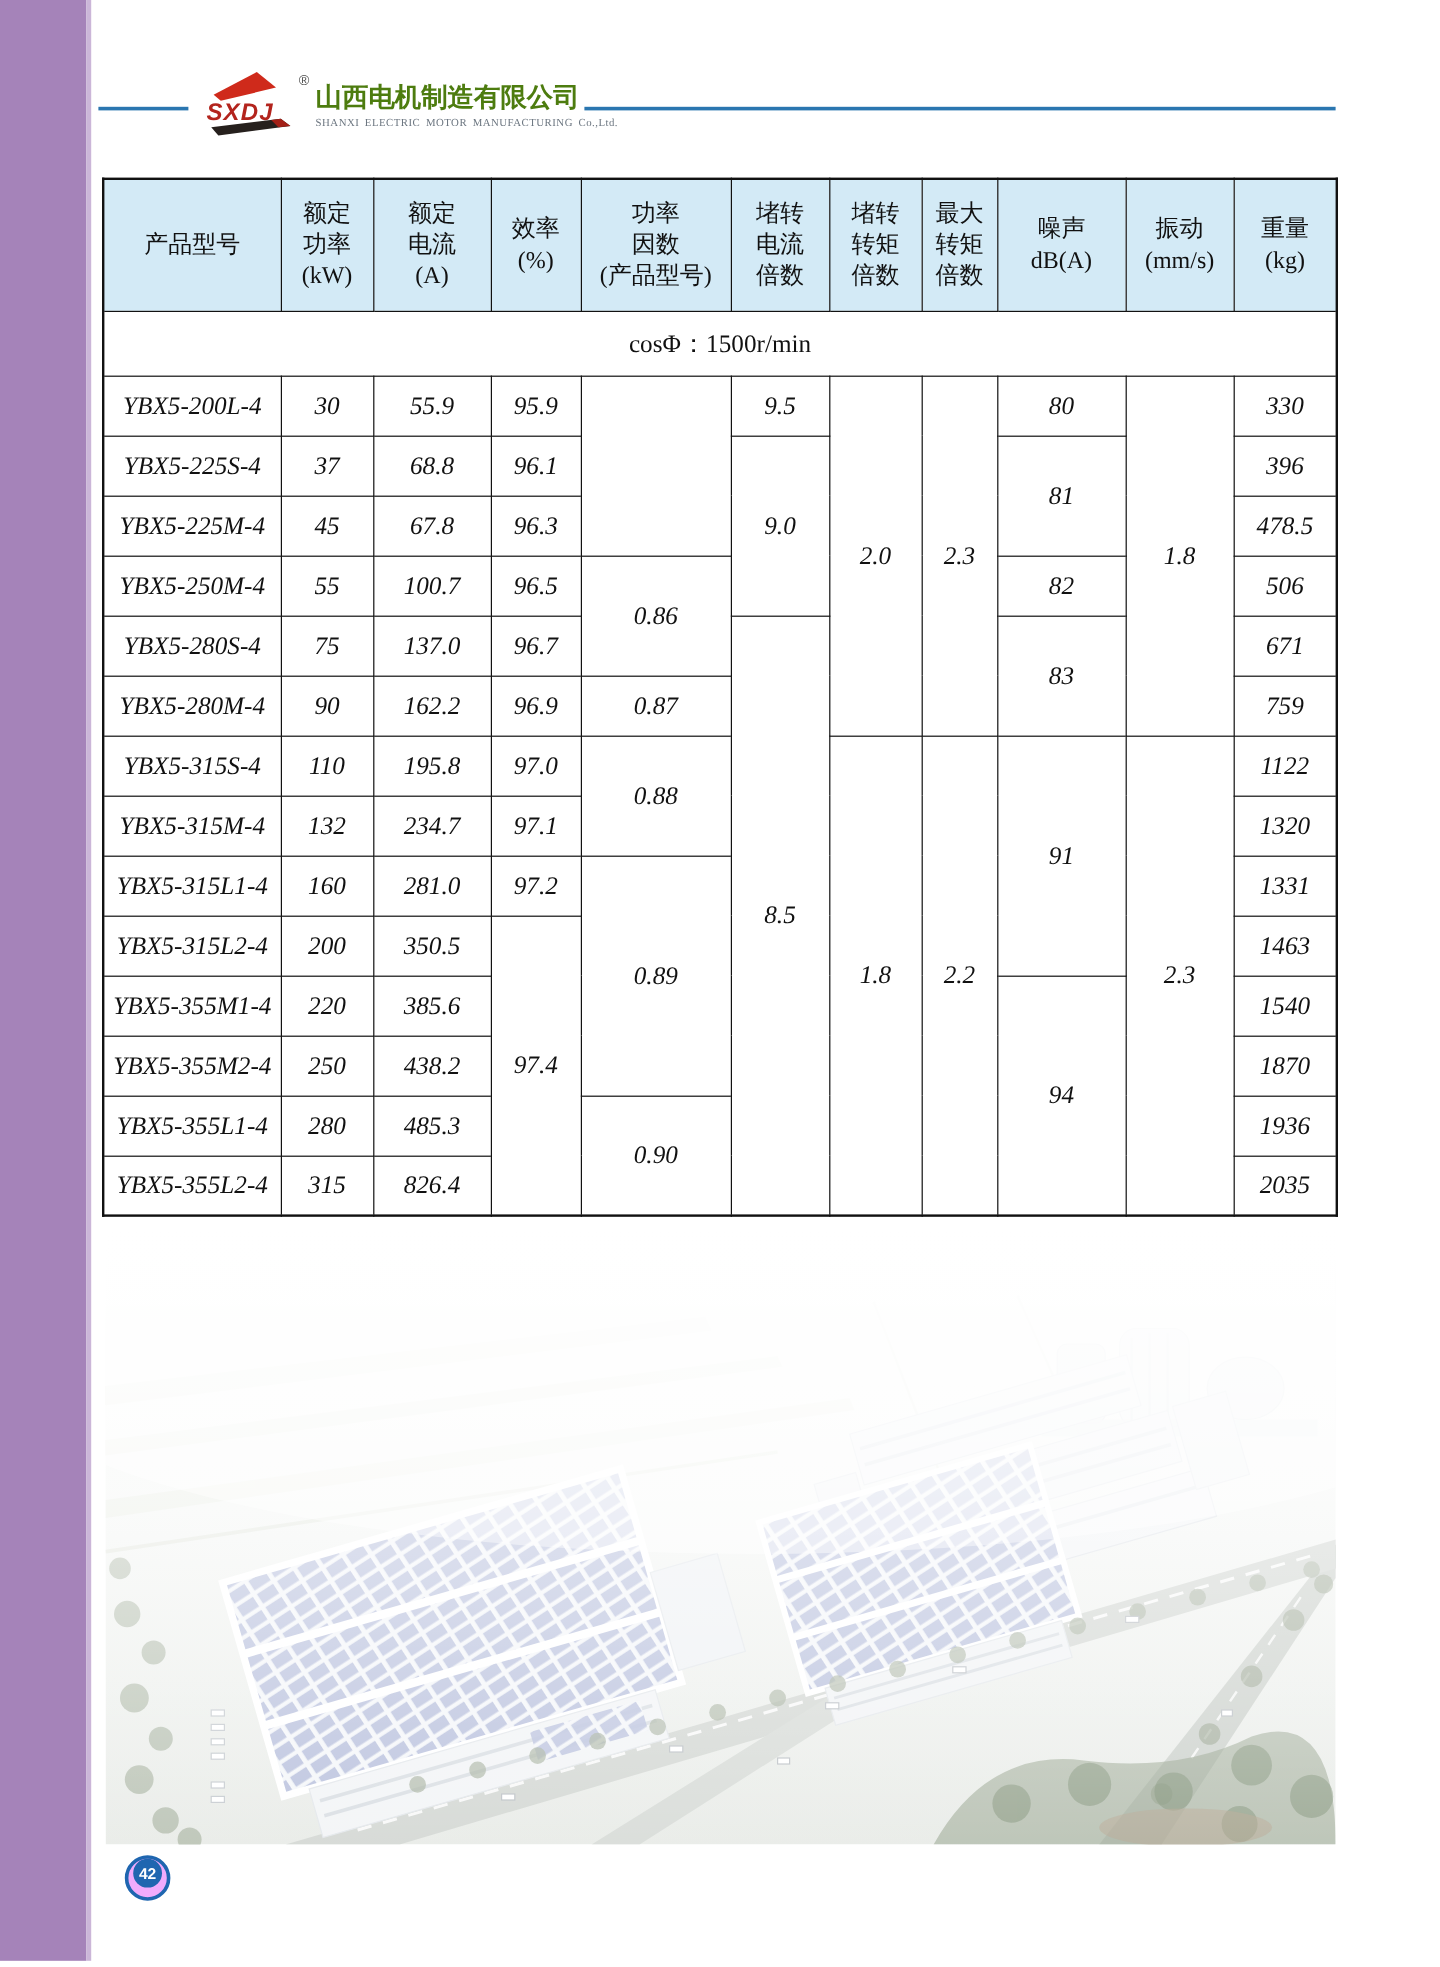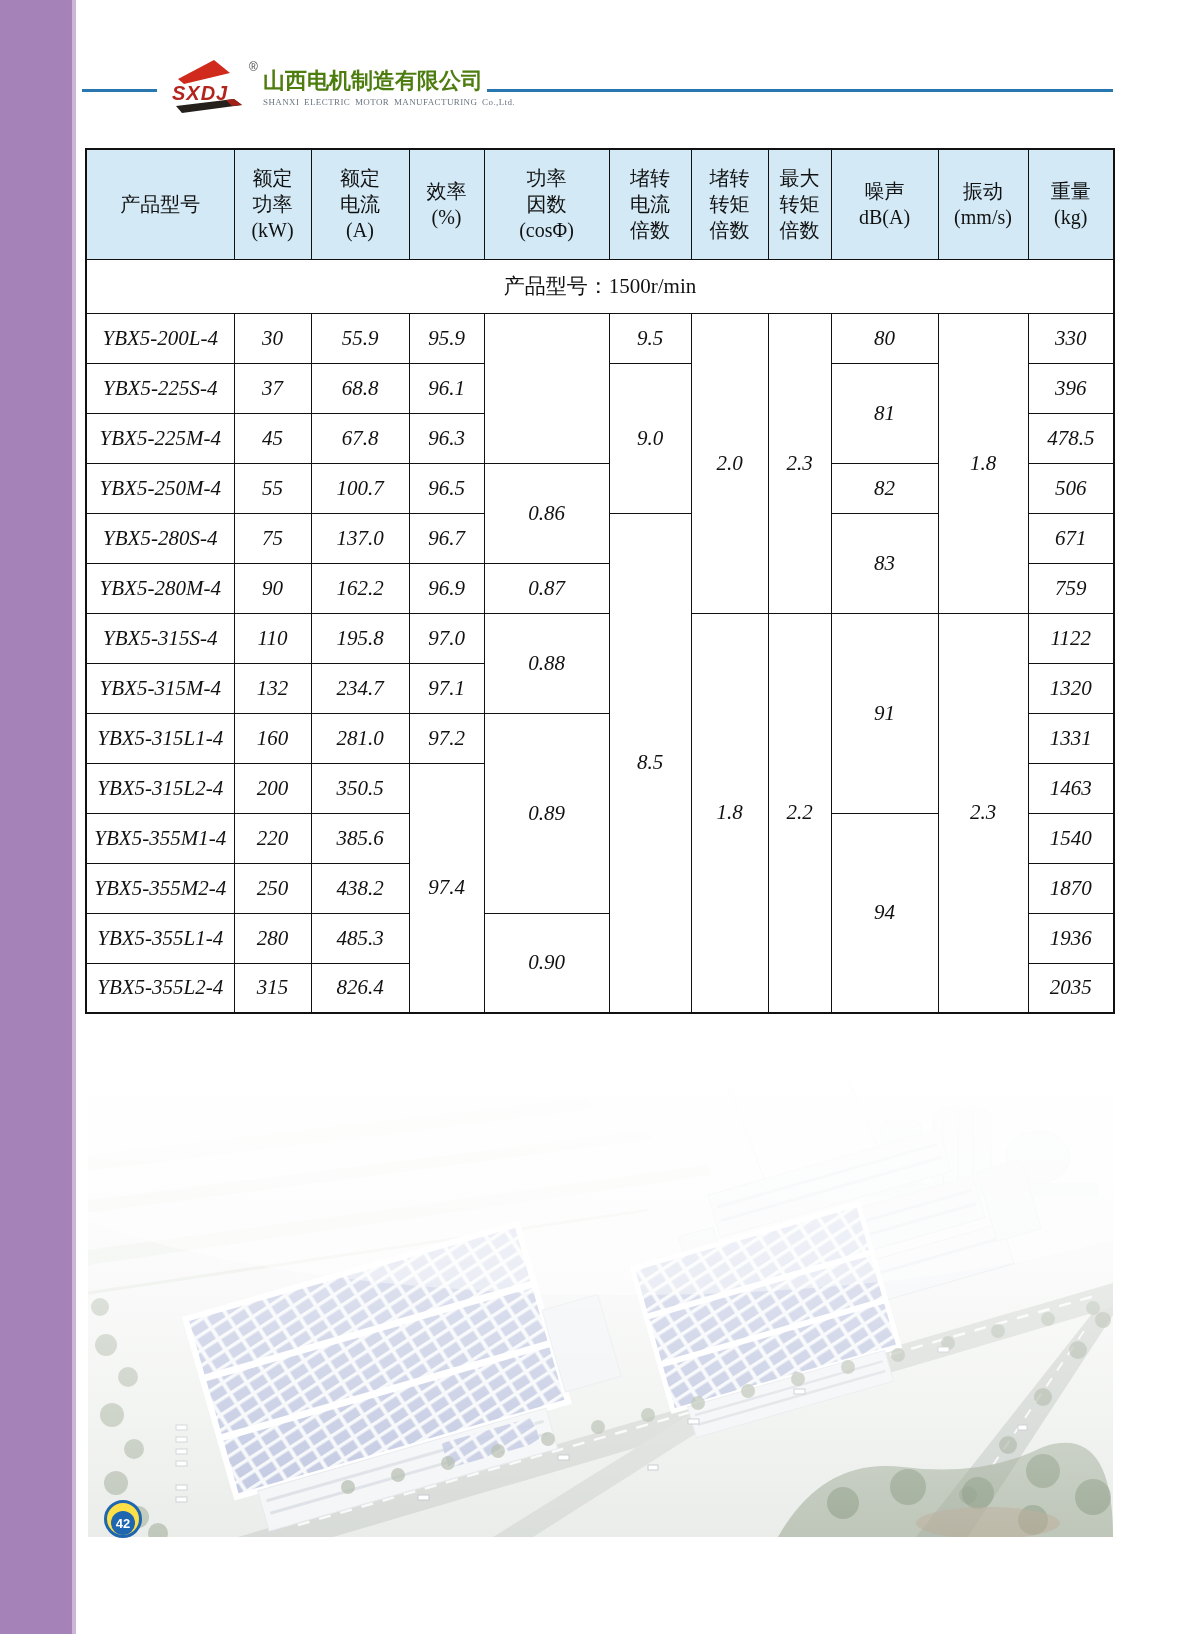--- a/index.html
+++ b/index.html
@@ -50,23 +50,23 @@
   th{background:#d3eaf6;font-weight:normal;font-size:20px;line-height:26px;}
   .hl{display:block;}
   td{font-size:21px;}
   .sub-cell{font-size:21px;background:#ffffff;}
 
   
   .photo{position:absolute;left:88px;top:1025px;width:1025px;height:512px;}
 
   
   .page-badge{
-    position:absolute;left:104px;top:1500px;width:38px;height:38px;
+    position:absolute;left:104px;top:1546px;width:38px;height:38px;
     box-sizing:border-box;border:3px solid #1f66b0;border-radius:50%;
-    background:#fde047;display:flex;align-items:flex-end;justify-content:center;
+    background:#f0abfc;display:flex;align-items:flex-start;justify-content:center;
   }
   .page-badge-inner{
     width:24px;height:24px;border-radius:50%;background:#1f66b0;
     color:#fff;display:flex;align-items:center;justify-content:center;
     font-size:13px;font-weight:bold;
     font-family:"Liberation Sans","DejaVu Sans",sans-serif;
   }
 </style>
 </head>
 <body>
@@ -121,21 +121,21 @@
           <span class="hl">电流</span>
           <span class="hl">(A)</span>
         </th>
       <th>
           <span class="hl">效率</span>
           <span class="hl">(%)</span>
         </th>
       <th>
           <span class="hl">功率</span>
           <span class="hl">因数</span>
-          <span class="hl">(cosΦ)</span>
+          <span class="hl">(产品型号)</span>
         </th>
       <th>
           <span class="hl">堵转</span>
           <span class="hl">电流</span>
           <span class="hl">倍数</span>
         </th>
       <th>
           <span class="hl">堵转</span>
           <span class="hl">转矩</span>
           <span class="hl">倍数</span>
@@ -152,21 +152,21 @@
       <th>
           <span class="hl">振动</span>
           <span class="hl">(mm/s)</span>
         </th>
       <th>
           <span class="hl">重量</span>
           <span class="hl">(kg)</span>
         </th>
     </tr>
     <tr class="tr-sub">
-      <td colspan="11" class="sub-cell">产品型号：1500r/min</td>
+      <td colspan="11" class="sub-cell">cosΦ：1500r/min</td>
     </tr>
   </thead>
   <tbody>
     <tr>
       <td>YBX5-200L-4</td>
       <td>30</td>
       <td>55.9</td>
       <td>95.9</td>
       <td rowspan="3"></td>
       <td>9.5</td>

